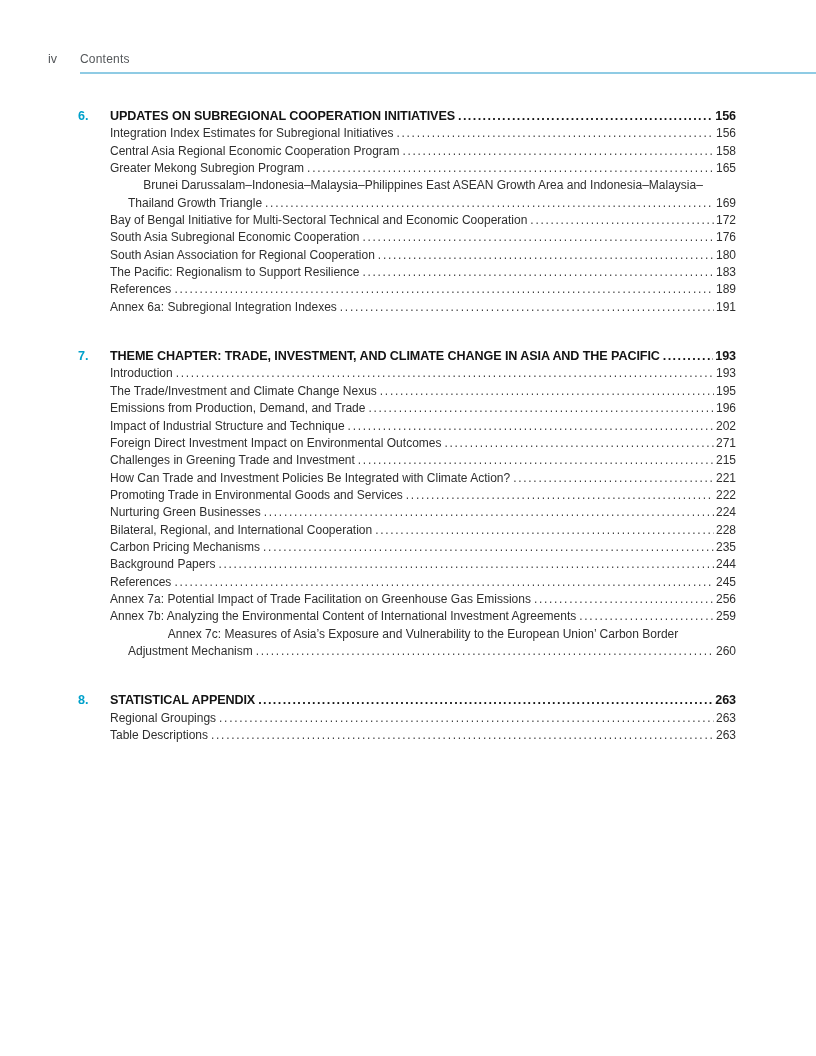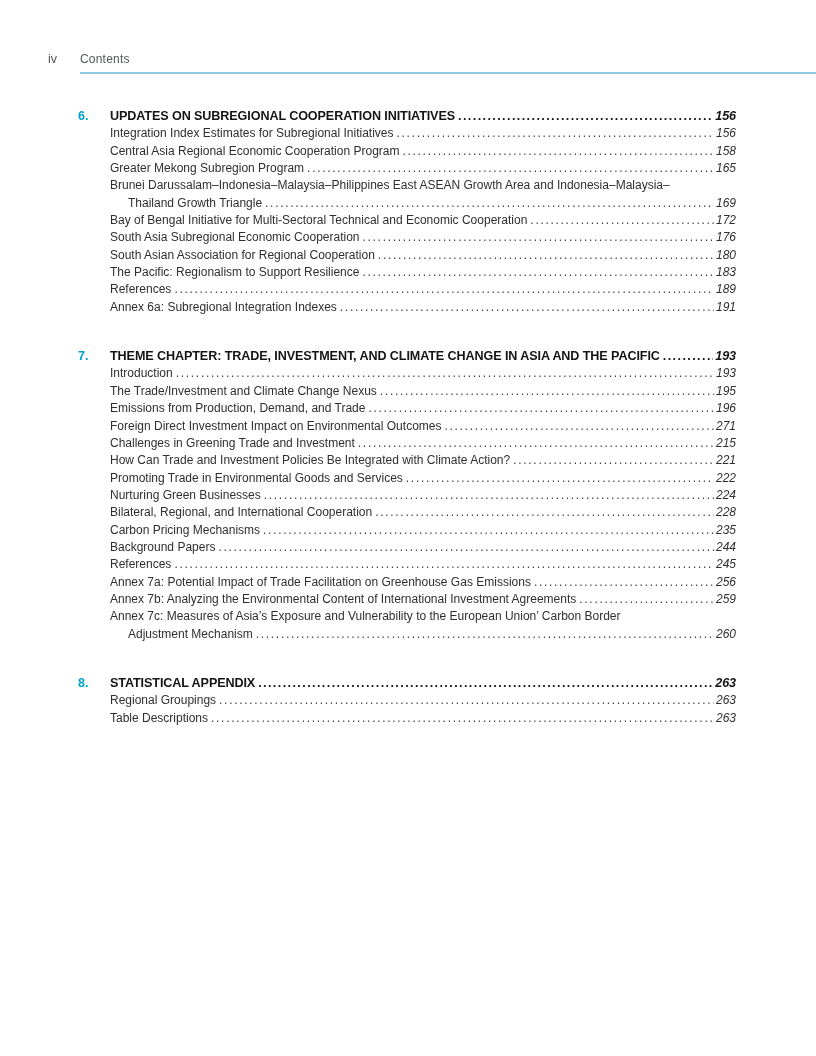--- a/index.html
+++ b/index.html
@@ -61,39 +61,39 @@
     color: #141414;
     font-size: 12.6px;
     letter-spacing: -0.1px;
   }
   .heading-row .num {
     flex: 0 0 32px;
     color: #00a1cb;
   }
   .entry-row { padding-left: 32px; }
   .entry-row.indent .lbl { padding-left: 18px; }
-  .pre-row { padding-left: 32px; }
+  .pre-row { padding-left: 32px; justify-content: center; }
 
   .leader {
     flex: 1 1 auto;
     overflow: hidden;
     white-space: nowrap;
     min-width: 10px;
     margin: 0 2px 0 3px;
     color: #3d3d3d;
   }
   .leader::after {
     content: "....................................................................................................................................................................................................................................................................";
     letter-spacing: 1.7px;
     font-weight: normal;
   }
   .heading-row .leader { color: #141414; }
   .heading-row .leader::after { font-weight: bold; letter-spacing: 1.4px; }
 
-  .pg { white-space: nowrap; font-style: italic; }
+  .pg { white-space: nowrap; }
   .heading-row .pg { font-weight: bold; }
 </style>
 </head>
 <body>
 
 <div class="page">
 
   <div class="page-header">
     <div class="header-line">
       <span class="folio">iv</span>
@@ -180,20 +180,25 @@
           <span class="lbl">The Trade/Investment and Climate Change Nexus</span>
           <span class="leader"></span>
           <span class="pg">195</span>
         </div>
         <div class="toc-row entry-row">
           <span class="lbl">Emissions from Production, Demand, and Trade</span>
           <span class="leader"></span>
           <span class="pg">196</span>
         </div>
         <div class="toc-row entry-row">
+          <span class="lbl">Impact of Industrial Structure and Technique</span>
+          <span class="leader"></span>
+          <span class="pg">202</span>
+        </div>
+        <div class="toc-row entry-row">
           <span class="lbl">Foreign Direct Investment Impact on Environmental Outcomes</span>
           <span class="leader"></span>
           <span class="pg">271</span>
         </div>
         <div class="toc-row entry-row">
           <span class="lbl">Challenges in Greening Trade and Investment</span>
           <span class="leader"></span>
           <span class="pg">215</span>
         </div>
         <div class="toc-row entry-row">

